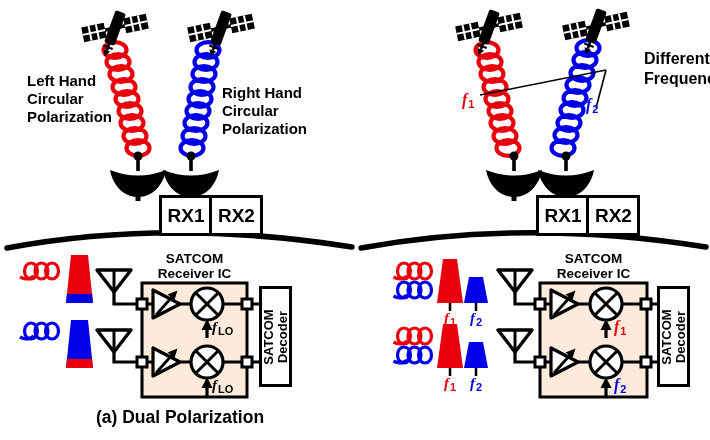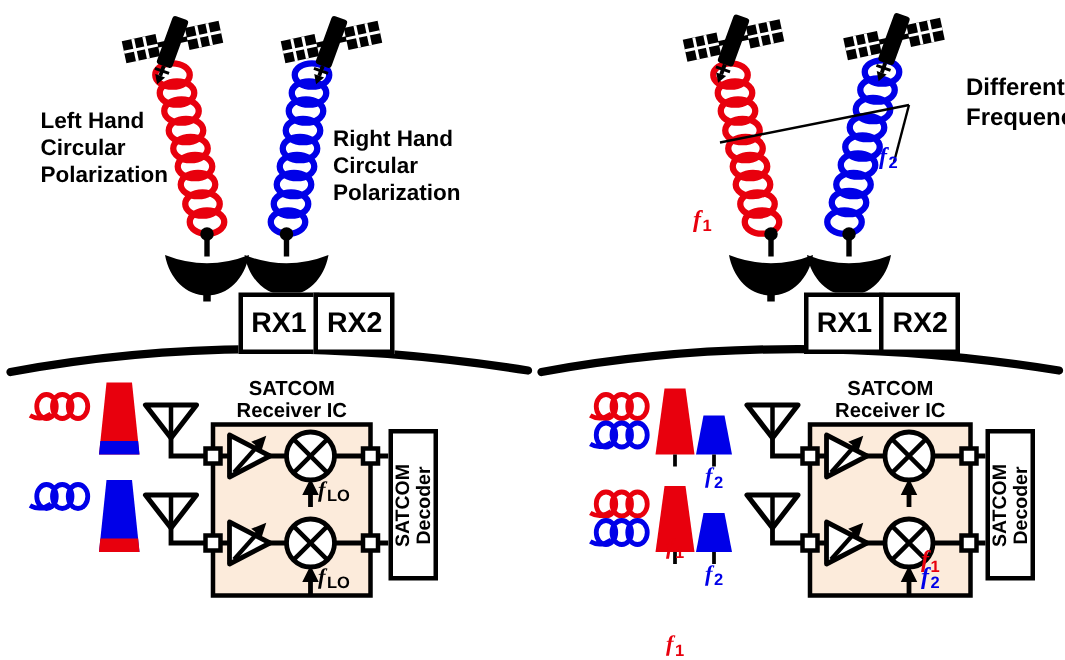--- a/index.html
+++ b/index.html
@@ -17,21 +17,21 @@
           align-items:center;justify-content:center;font-size:19px;font-weight:bold;}
   .rxcell.second{margin-left:-3.6px;}
   .decoder{position:absolute;width:33px;height:101px;background:#fff;border:3px solid #000;
            display:flex;align-items:center;justify-content:center;}
   .decoder > div{transform:rotate(-90deg);font-size:13px;line-height:14px;font-weight:bold;
                  text-align:center;white-space:pre-line;width:96px;}
   .flab{position:absolute;font-weight:bold;line-height:1;white-space:nowrap;}
   .flab i{font-family:"Liberation Serif",serif;font-size:16px;}
   .flab sub{font-family:"Liberation Sans",sans-serif;font-size:11px;vertical-align:-3px;margin-left:1px;}
   .flab.small i{font-size:15px;}
-  .red{color:#e8000d;margin-top:47px;}
+  .red{color:#e8000d;}
   .blue{color:#0000e8;}
   .ctr{width:24px;text-align:center;display:inline-block;}
 </style>
 </head>
 <body>
 
 <div class="canvas">
 
 <svg class="gfx" width="710" height="440" viewBox="0 0 710 440">
   <defs>
@@ -217,14 +217,15 @@
 <span class="flab small" style="left:212px;top:377px;"><i>f</i><sub>LO</sub></span>
 
 <span class="flab red" style="left:614px;top:319px;"><i>f</i><sub>1</sub></span>
 <span class="flab blue" style="left:614px;top:377px;"><i>f</i><sub>2</sub></span>
 
 <span class="flab red small" style="left:438px;top:310px;"><span class="ctr"><i>f</i><sub>1</sub></span></span>
 <span class="flab blue small" style="left:464px;top:310px;"><span class="ctr"><i>f</i><sub>2</sub></span></span>
 <span class="flab red small" style="left:438px;top:375px;"><span class="ctr"><i>f</i><sub>1</sub></span></span>
 <span class="flab blue small" style="left:464px;top:375px;"><span class="ctr"><i>f</i><sub>2</sub></span></span>
 
+<div class="txt caption" style="left:60px;top:407px;width:240px;">(a) Dual Polarization</div>
 
 </div>
 
 </body></html>

